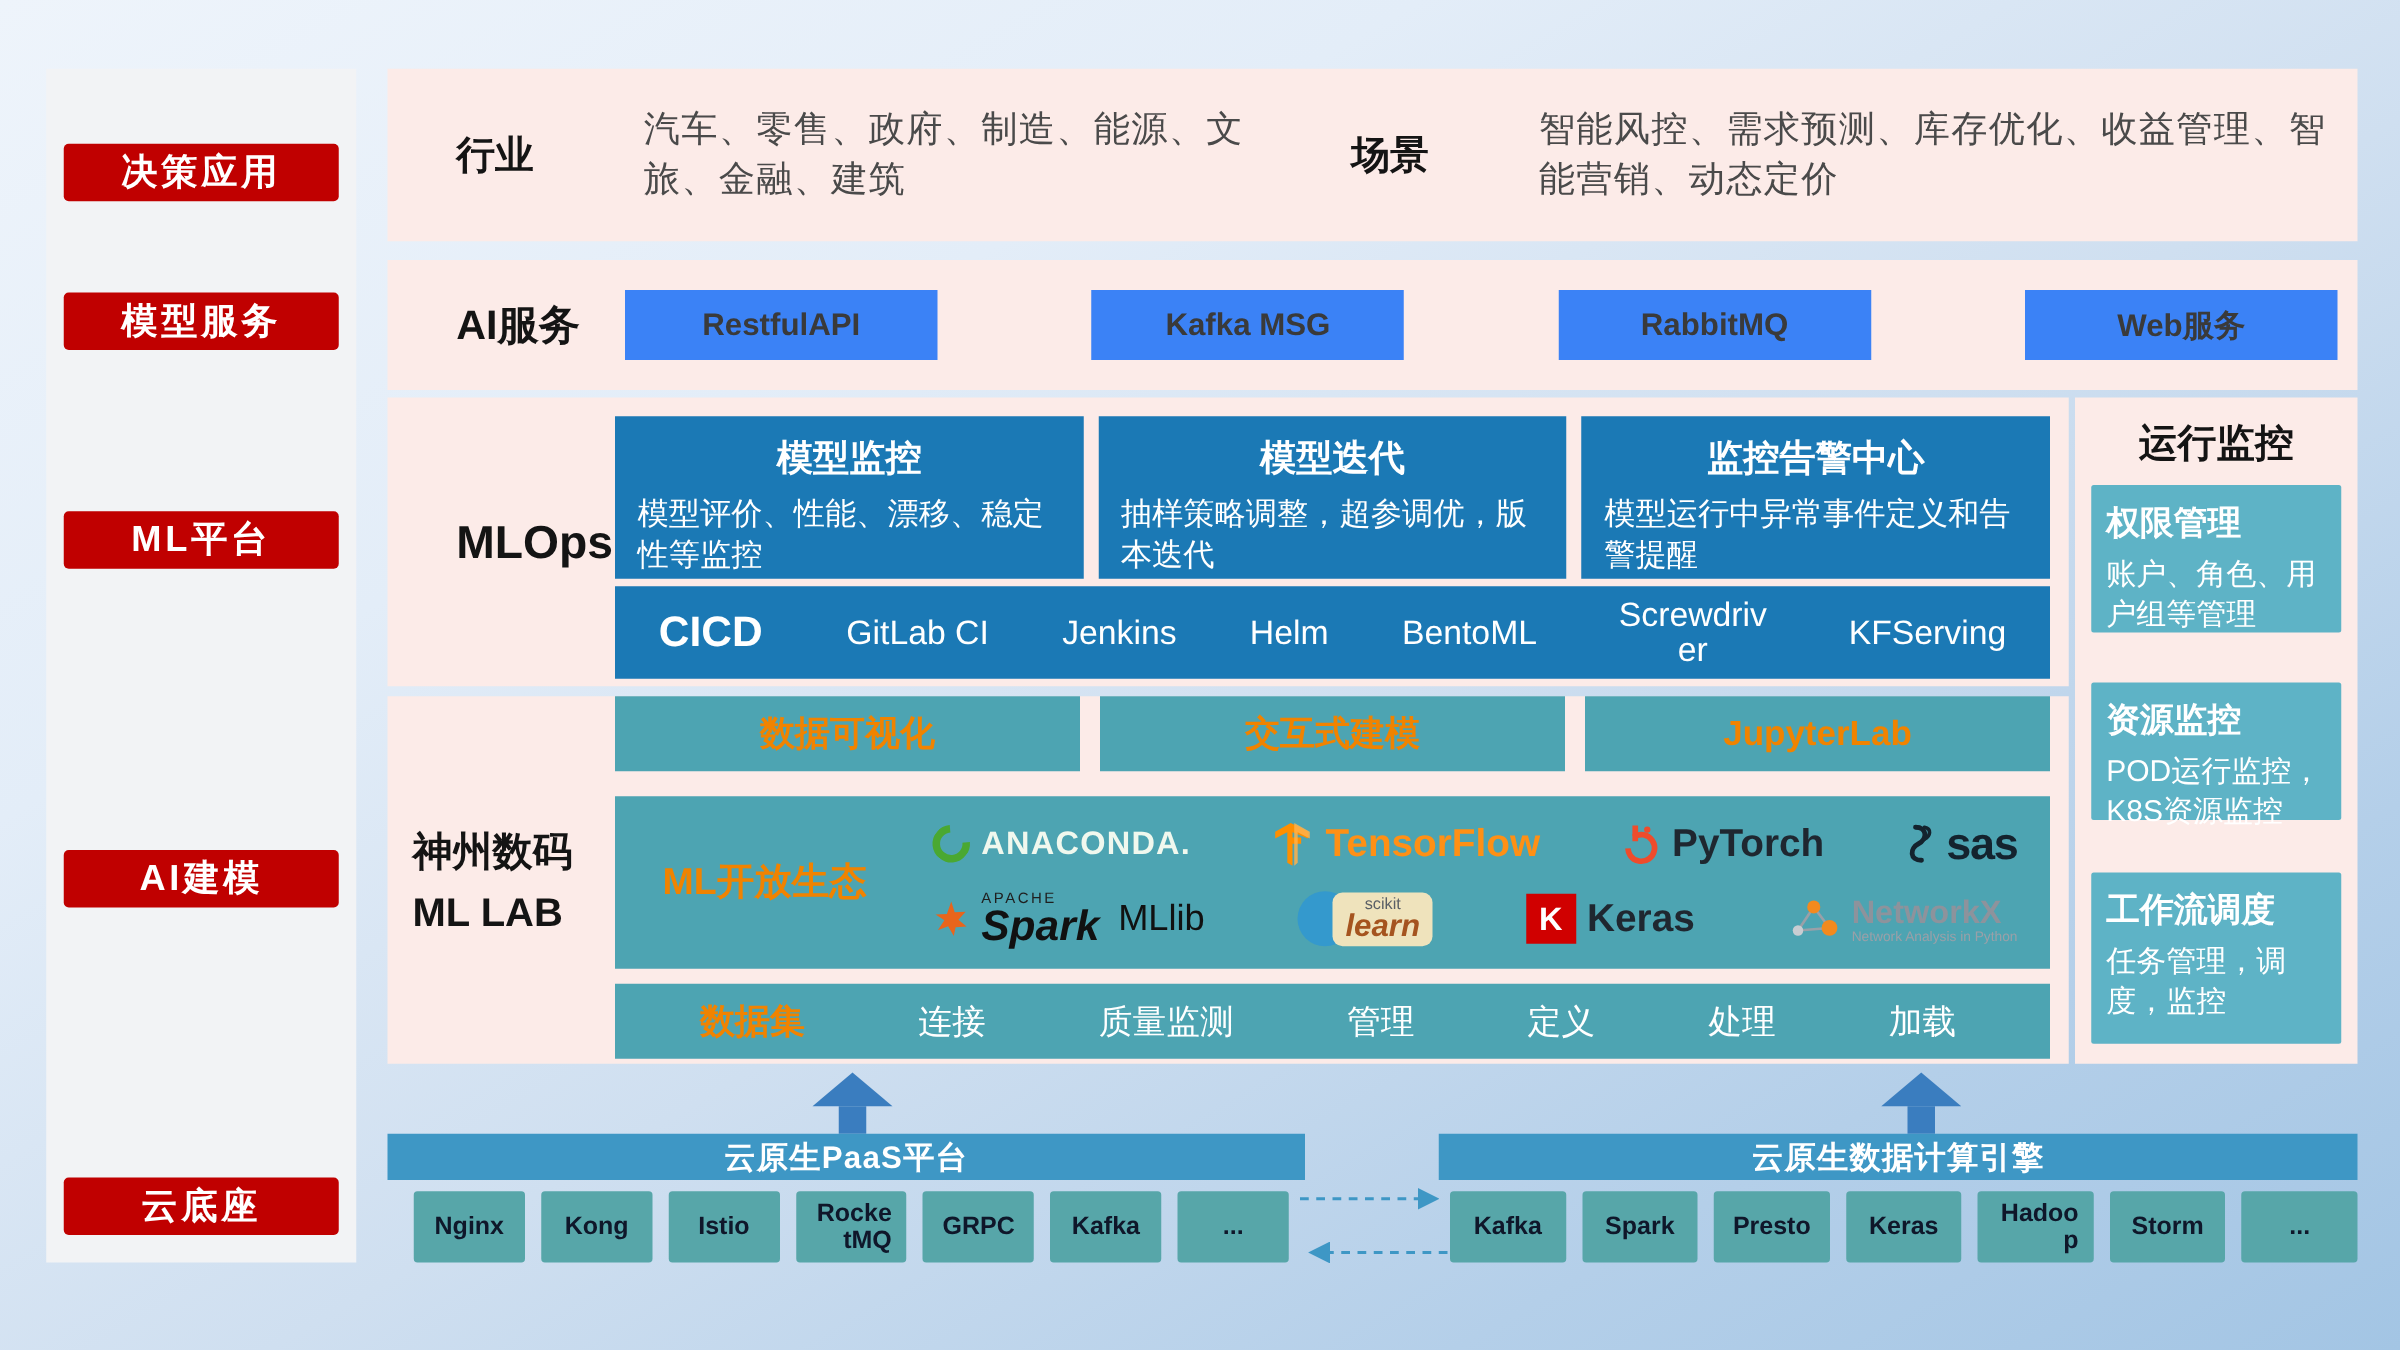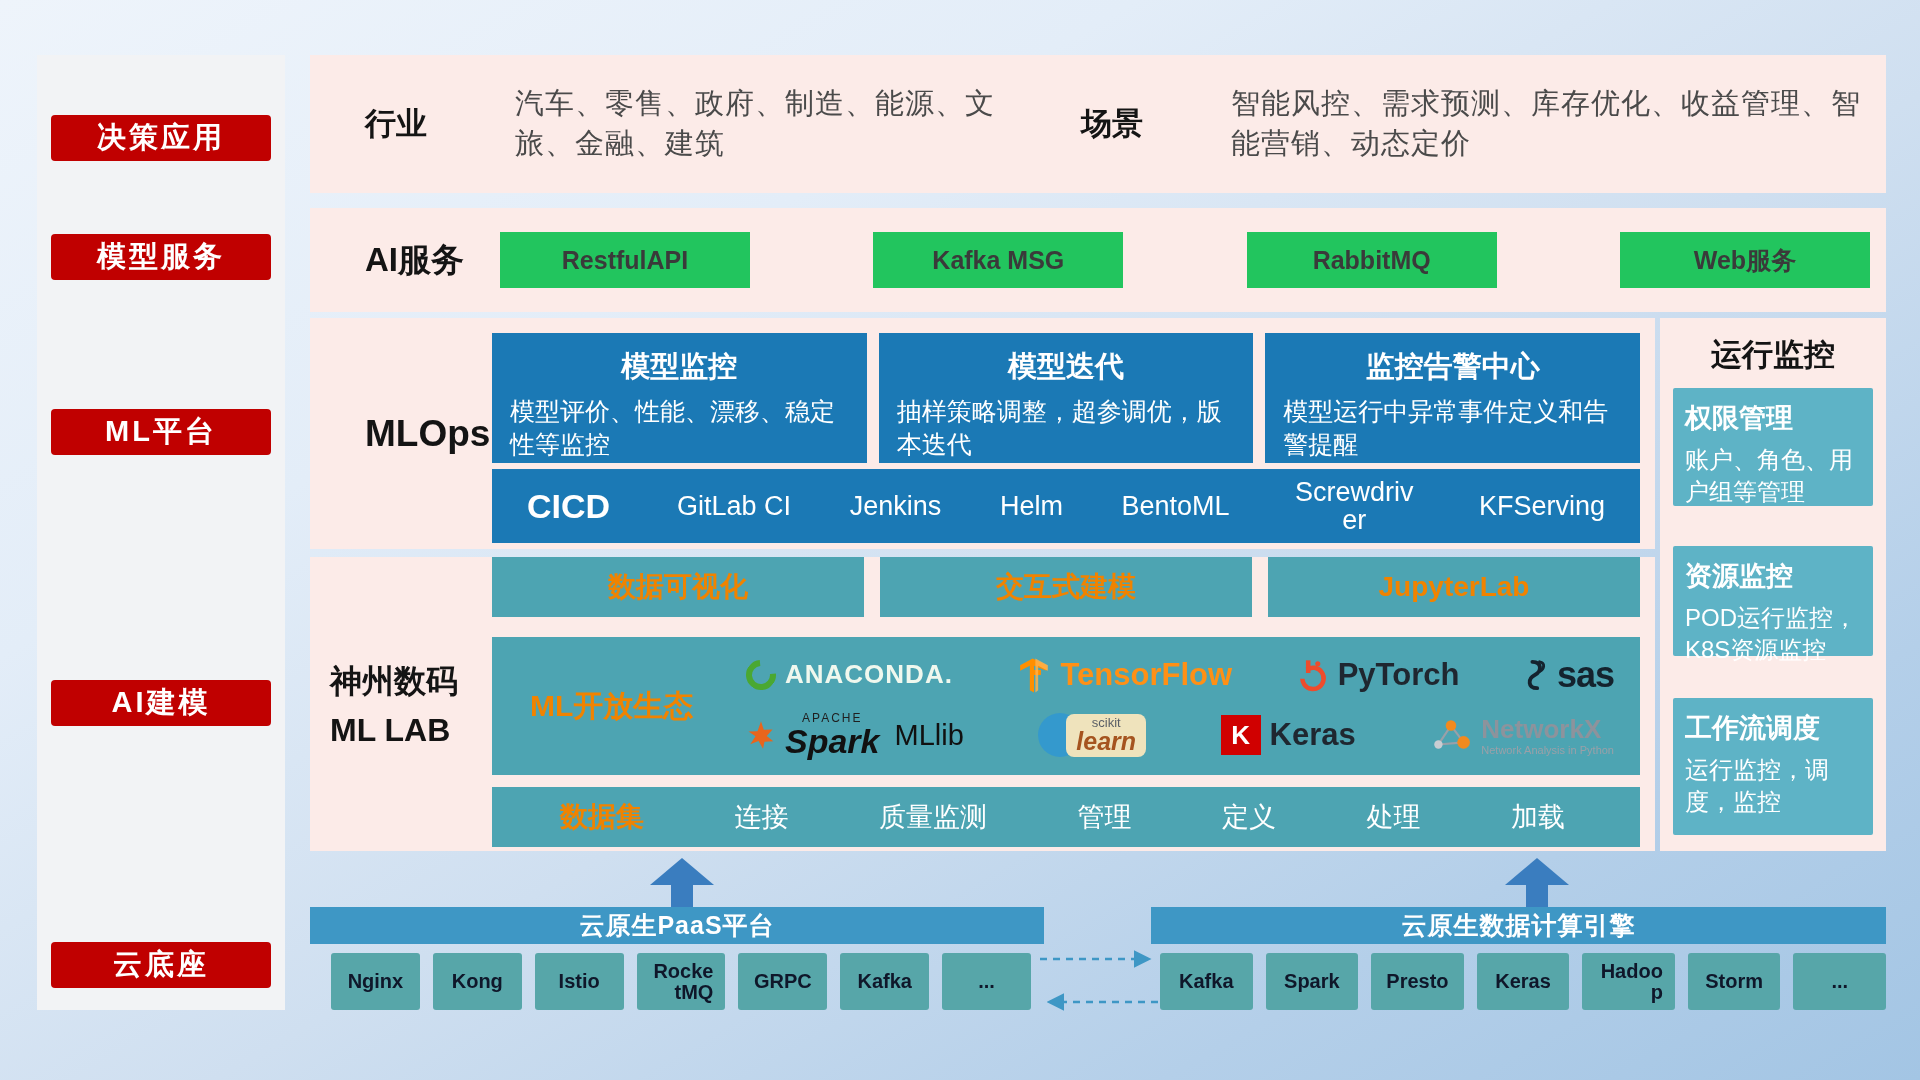--- a/index.html
+++ b/index.html
@@ -12,21 +12,21 @@
     font-weight:bold;font-size:29px;letter-spacing:3px;display:flex;align-items:center;justify-content:center;border-radius:4px;}
   
   .band{position:absolute;background:#fcebe8;}
   #band-industry{left:310px;top:55px;width:1576px;height:138px;display:flex;flex-direction:row;justify-content:space-evenly;padding:4px 0;box-sizing:border-box;}
   .ind-row{display:flex;align-items:center;}
   .ind-label{width:110px;padding-left:55px;font-weight:bold;font-size:31px;color:#141414;flex:none;}
   .ind-text{font-size:29px;color:#4a4a4a;padding-left:40px;letter-spacing:1px;}
   #band-ai{left:310px;top:208px;width:1576px;height:104px;display:flex;align-items:center;}
   .ai-label{width:135px;padding-left:55px;font-weight:bold;font-size:33px;color:#141414;flex:none;}
   .ai-buttons{flex:1;display:flex;justify-content:space-between;margin-right:16px;}
-  .gray-btn{width:250px;height:56px;background:#22c55e;color:#3a3a3a;font-weight:bold;font-size:25px;
+  .gray-btn{width:250px;height:56px;background:#3b82f6;color:#3a3a3a;font-weight:bold;font-size:25px;
     display:flex;align-items:center;justify-content:center;}
   
   #band-mlops{left:310px;top:318px;width:1345px;height:231px;}
   .mlops-label{position:absolute;left:55px;top:0;height:100%;display:flex;align-items:center;font-weight:bold;font-size:37px;color:#141414;}
   .mlops-cards{position:absolute;left:182px;top:15px;right:15px;height:130px;display:flex;gap:12px;}
   .mcard{flex:1;background:#1b79b5;color:#fff;padding:10px 18px;box-sizing:border-box;}
   .mcard .t{text-align:center;font-weight:bold;font-size:29px;margin:4px 0 8px;}
   .mcard .d{font-size:25px;line-height:1.3;}
   .cicd-row{position:absolute;left:182px;top:151px;right:15px;height:74px;background:#1b79b5;color:#fff;
     display:flex;align-items:center;padding:0 35px;box-sizing:border-box;}
@@ -43,21 +43,21 @@
   .eco-label{position:absolute;left:38px;top:50%;transform:translateY(-50%);color:#f08300;font-weight:bold;font-size:30px;}
   .eco-rows{position:absolute;left:240px;right:12px;top:0;height:100%;display:flex;flex-direction:column;justify-content:space-evenly;}
   .eco-row{display:flex;align-items:center;justify-content:space-between;padding:0 14px;}
   .logo{display:flex;align-items:center;gap:9px;}
   .ana-ring{width:30px;height:30px;border:6px solid #4aa832;border-radius:50%;border-top-color:transparent;transform:rotate(40deg);box-sizing:border-box;}
   .ana-text{color:#f0f8ee;font-weight:bold;font-size:26px;letter-spacing:1px;}
   .tf-text{color:#ff9015;font-weight:bold;font-size:31px;}
   .pt-text{color:#1f2730;font-weight:bold;font-size:31px;}
   .sas-text{color:#14232e;font-weight:bold;font-size:36px;letter-spacing:-1px;}
   .spark-stack{display:flex;flex-direction:column;line-height:1;}
-  .spark-top{font-size:12px;color:#1f1f1f;letter-spacing:2px;text-align:center;}
+  .spark-top{font-size:12px;color:#1f1f1f;letter-spacing:2px;}
   .spark-main{font-size:34px;font-weight:bold;color:#111;font-style:italic;}
   .mllib-text{font-size:29px;color:#111;margin-left:6px;}
   .skl{display:flex;align-items:flex-end;}
   .skl-circle{width:44px;height:44px;border-radius:50%;background:#3499cd;margin-right:-16px;}
   .skl-plate{background:#efe3bc;border-radius:8px;padding:2px 10px 3px;display:flex;flex-direction:column;align-items:center;line-height:1;}
   .skl-top{font-size:13px;color:#5a5f66;}
   .skl-main{font-size:25px;font-weight:bold;font-style:italic;color:#a5541f;}
   .keras-badge{width:40px;height:40px;background:#d00000;color:#fff;font-weight:bold;font-size:26px;display:flex;align-items:center;justify-content:center;}
   .keras-text{color:#1f2730;font-weight:bold;font-size:31px;}
   .nx-stack{display:flex;flex-direction:column;line-height:1.1;}
@@ -250,21 +250,21 @@
     <div class="mon-card" id="mon-card-1">
       <div class="t">权限管理</div>
       <div class="d">账户、角色、用户组等管理</div>
     </div>
     <div class="mon-card" id="mon-card-2">
       <div class="t">资源监控</div>
       <div class="d">POD运行监控，K8S资源监控</div>
     </div>
     <div class="mon-card" id="mon-card-3">
       <div class="t">工作流调度</div>
-      <div class="d">运行监控，调度，监控</div>
+      <div class="d">任务管理，调度，监控</div>
     </div>
   </div>
 
   <div class="up-arrow" style="left:650px;top:858px">
     <div class="head"></div>
       <div class="stem"></div>
   </div>
   <div class="up-arrow" style="left:1505px;top:858px">
     <div class="head"></div>
       <div class="stem"></div>

